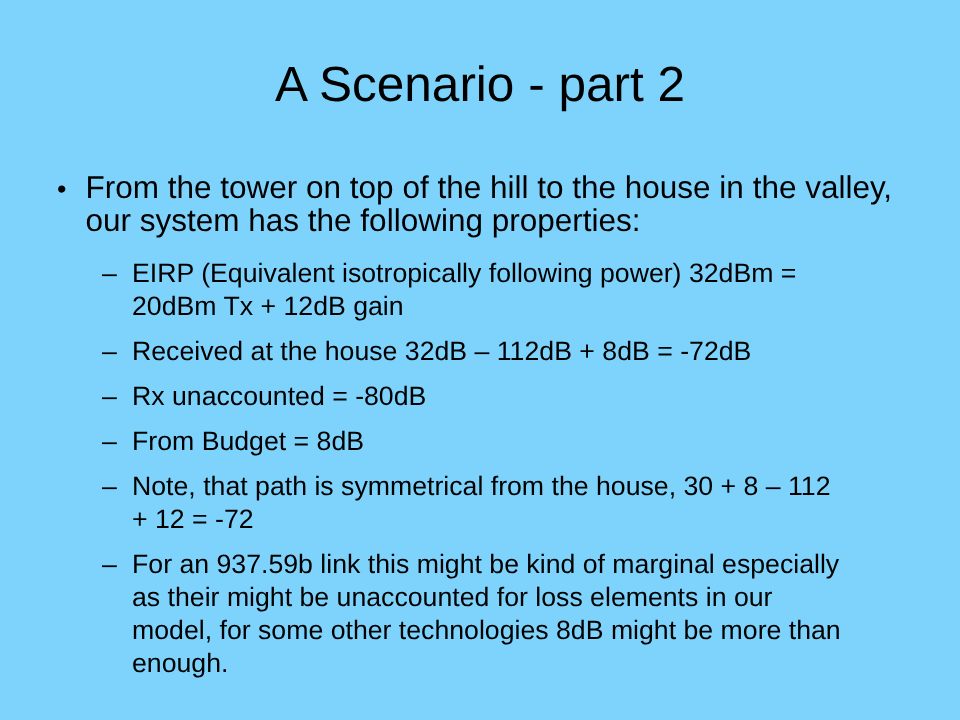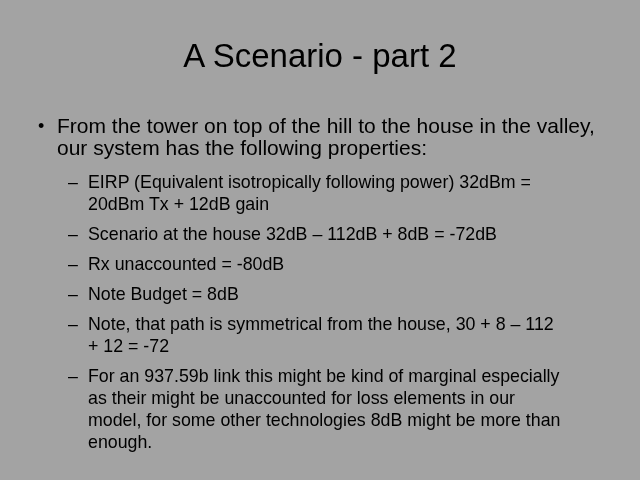--- a/index.html
+++ b/index.html
@@ -1,19 +1,19 @@
 <!DOCTYPE html>
 <html><head>
 <meta charset="utf-8">
 <style>
   html,body{margin:0;padding:0;background:#fff;}
   .slide{
     position:relative;
     width:640px;height:480px;
-    background:#a3a3a3;
+    background:#7dd3fc;
     color:#000000;
     font-family:"Liberation Sans", sans-serif;
     overflow:hidden;
   }
   .title{
     position:absolute;
     top:37px;left:0;width:100%;
     text-align:center;
     font-size:33px;
     line-height:38px;
@@ -73,31 +73,31 @@
     </div>
 
     <div class="item l2">
       <span class="glyph">–</span>
       <span class="text">EIRP (Equivalent isotropically following power) 32dBm =
 20dBm Tx + 12dB gain</span>
     </div>
 
     <div class="item l2">
       <span class="glyph">–</span>
-      <span class="text">Scenario at the house 32dB – 112dB + 8dB = -72dB</span>
+      <span class="text">Received at the house 32dB – 112dB + 8dB = -72dB</span>
     </div>
 
     <div class="item l2">
       <span class="glyph">–</span>
       <span class="text">Rx unaccounted = -80dB</span>
     </div>
 
     <div class="item l2">
       <span class="glyph">–</span>
-      <span class="text">Note Budget = 8dB</span>
+      <span class="text">From Budget = 8dB</span>
     </div>
 
     <div class="item l2">
       <span class="glyph">–</span>
       <span class="text">Note, that path is symmetrical from the house, 30 + 8 – 112
 + 12 = -72</span>
     </div>
 
     <div class="item l2">
       <span class="glyph">–</span>

